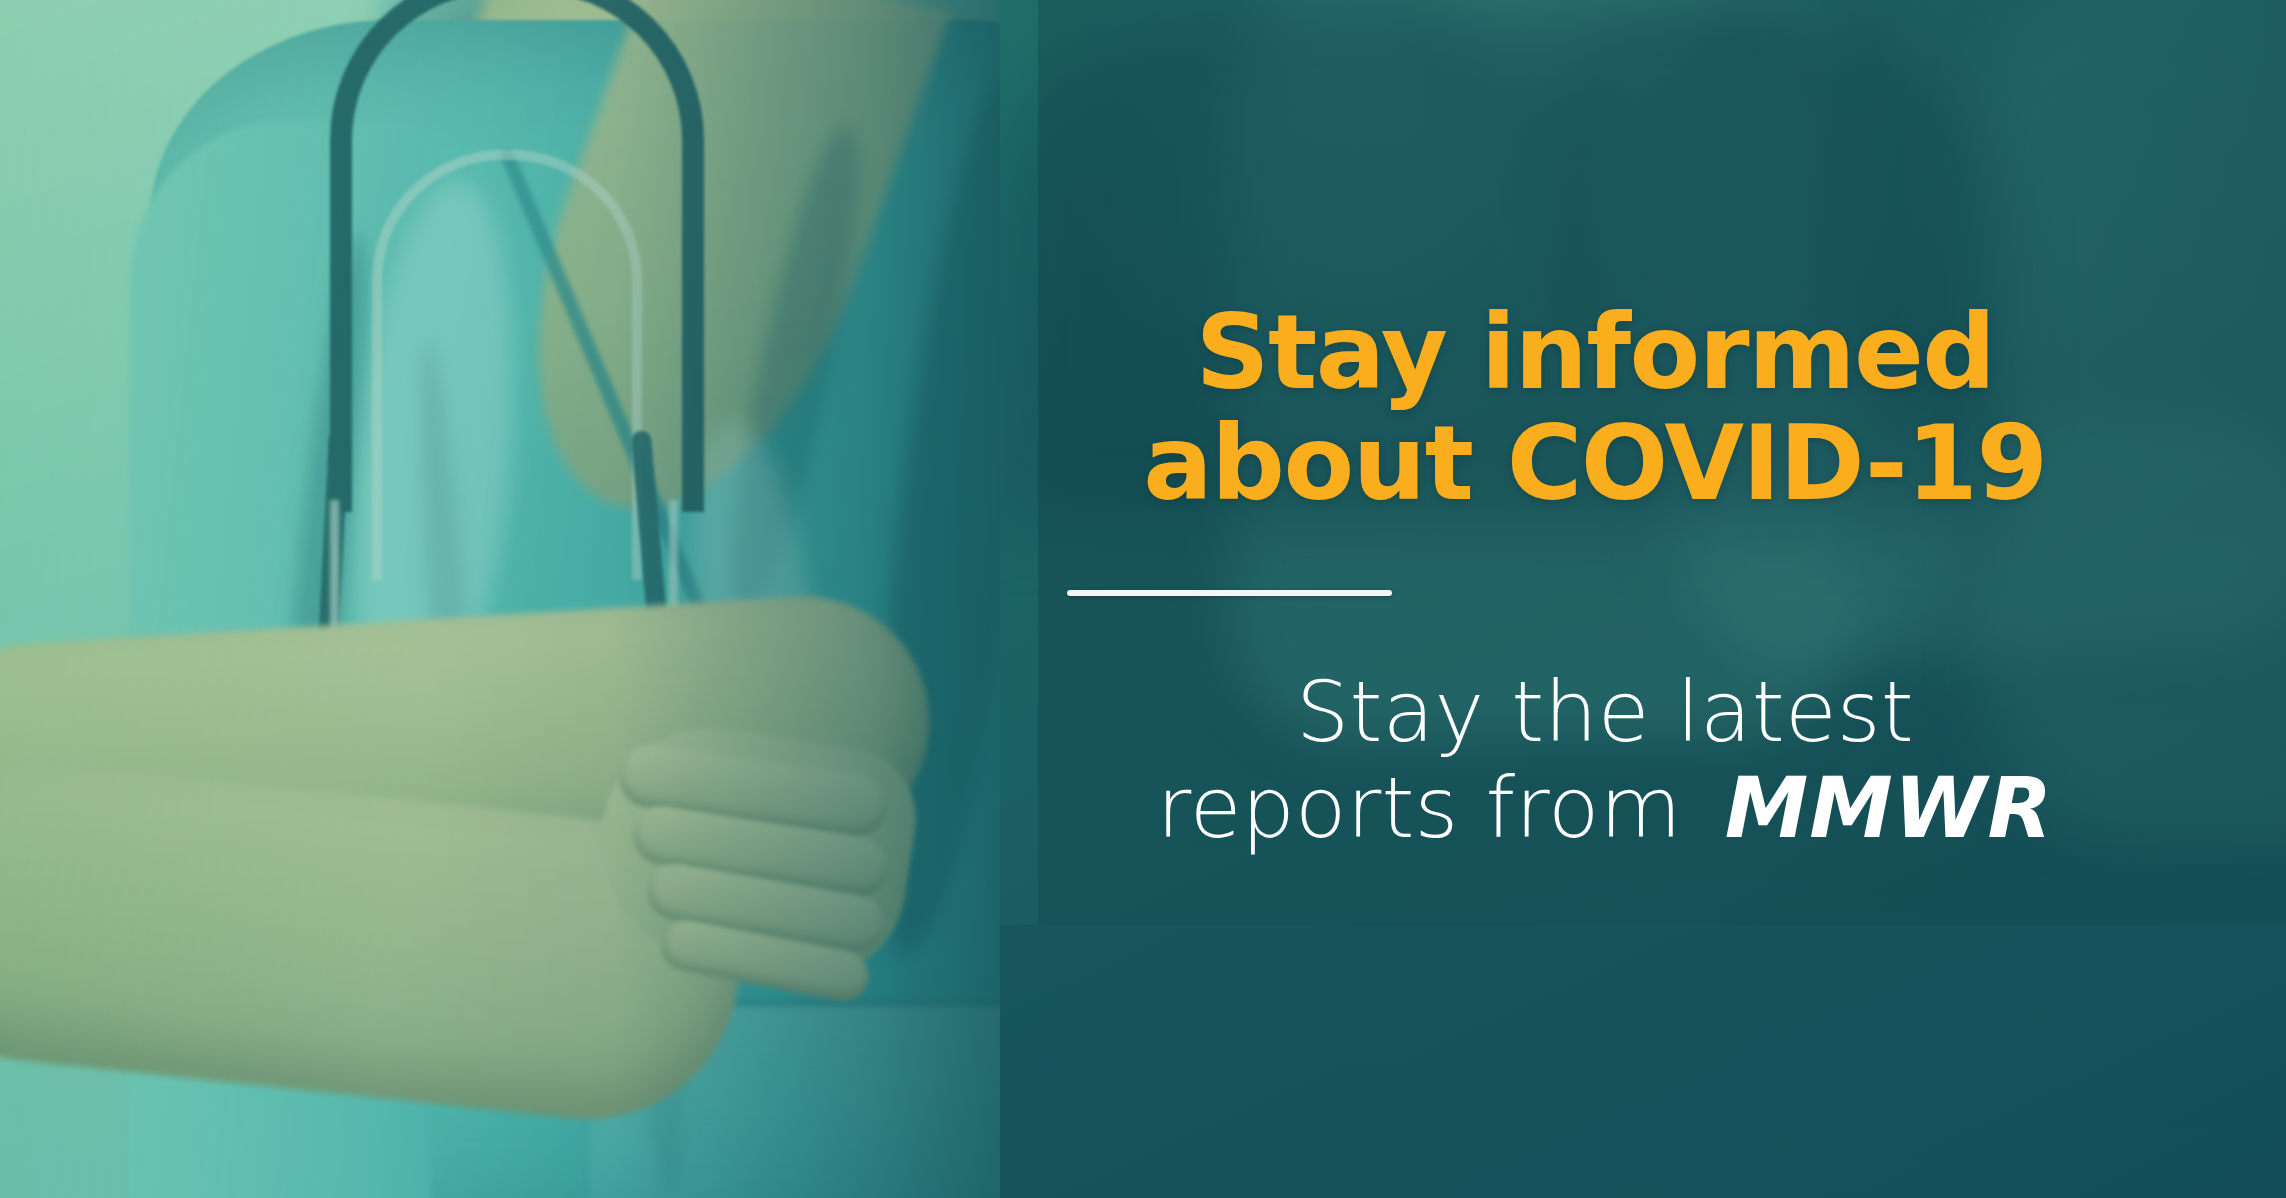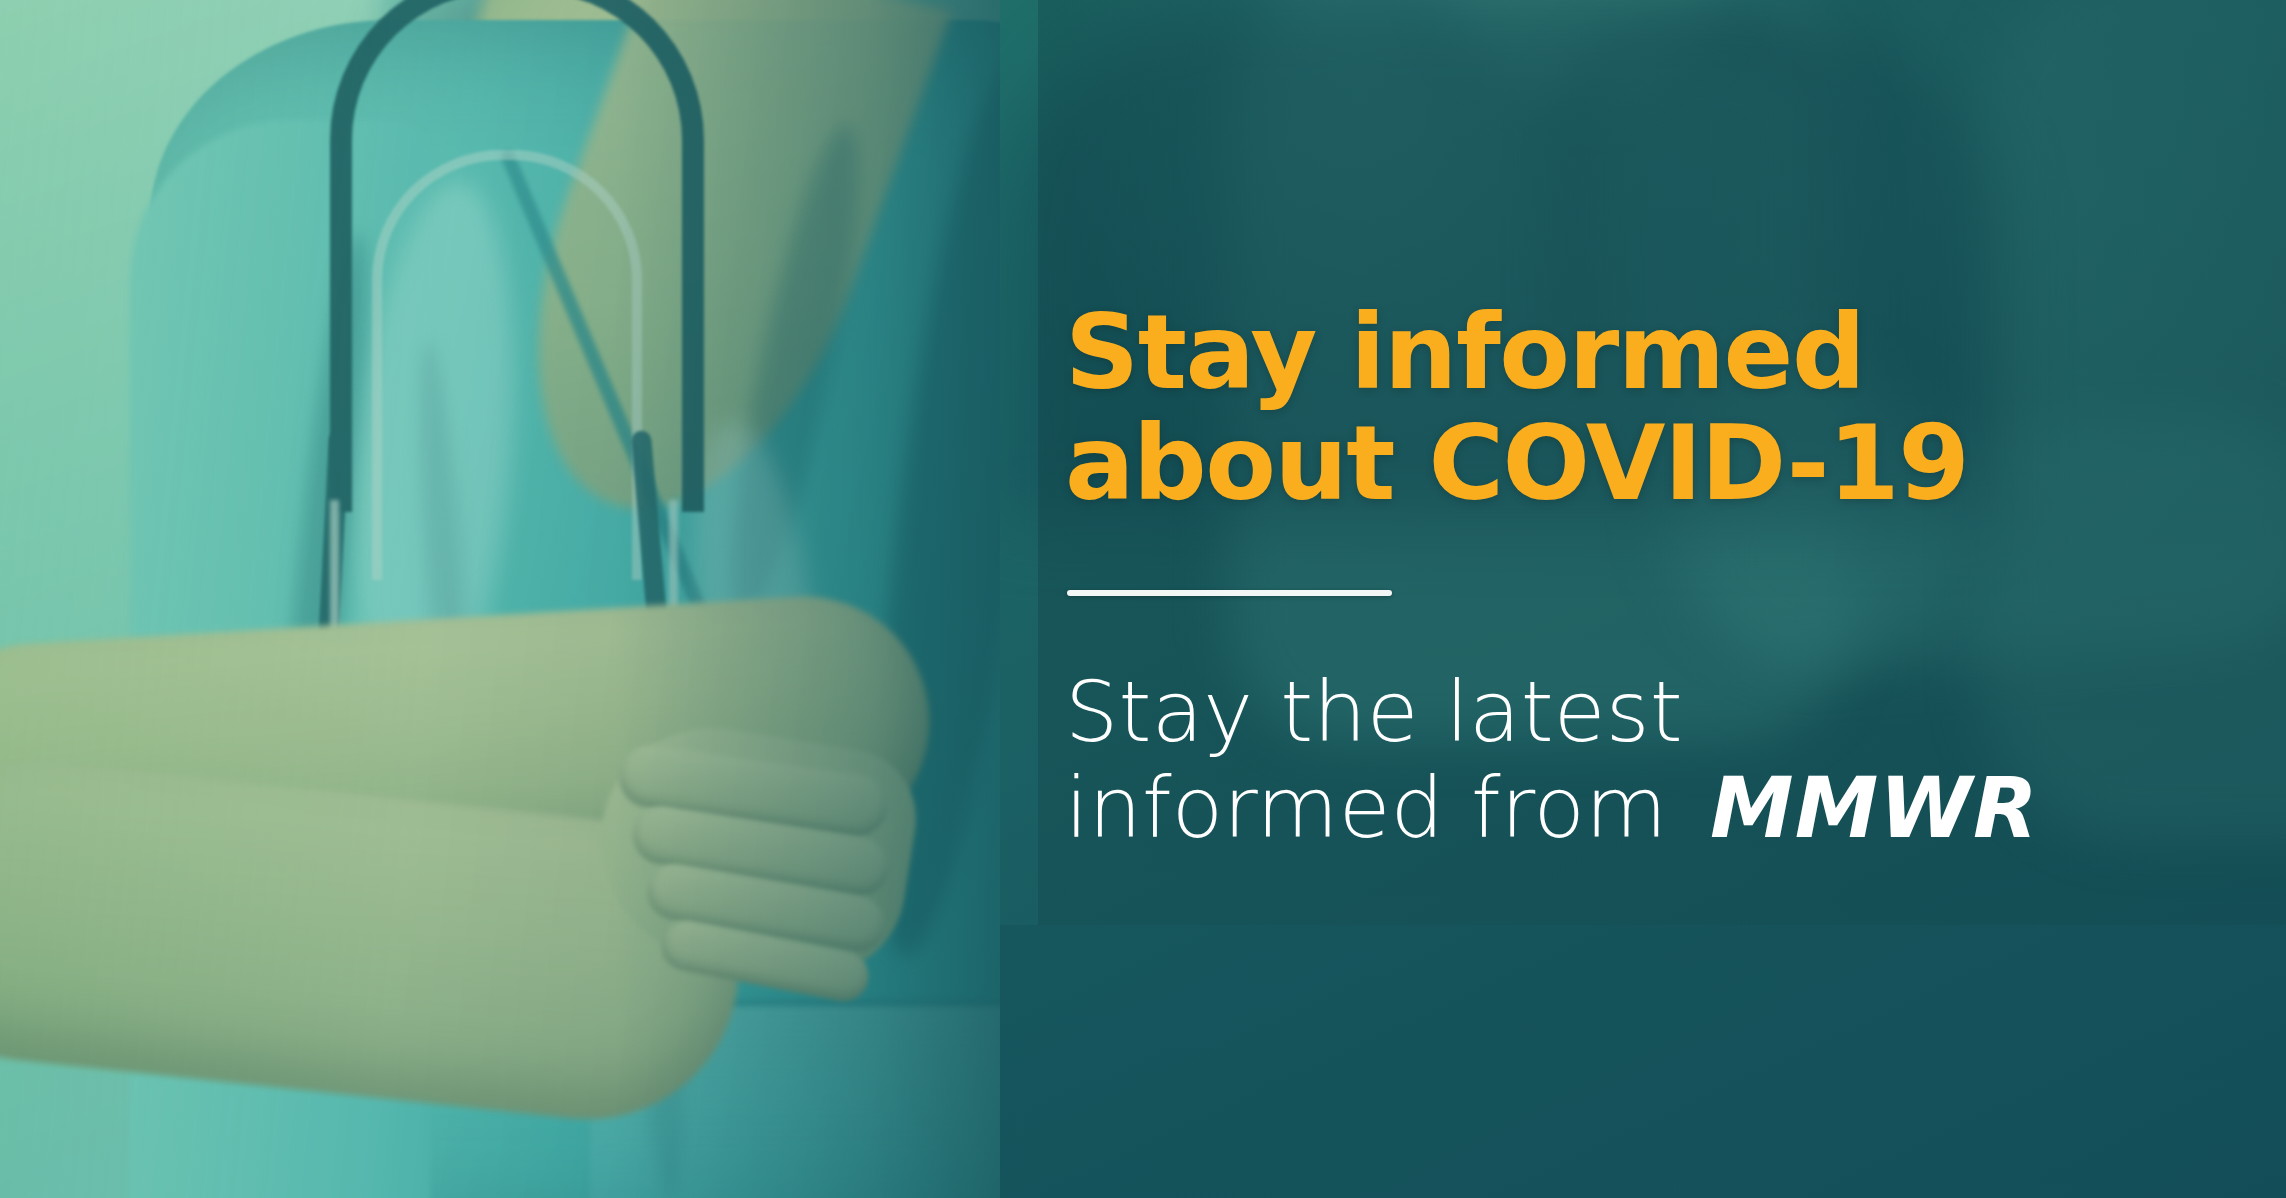--- a/index.html
+++ b/index.html
@@ -221,21 +221,21 @@
   .panel{
     position:absolute; left:1038px; top:0; width:1248px; height:925px;
     background:linear-gradient(180deg, rgba(14,58,64,.30) 0%, rgba(14,58,64,.34) 55%, rgba(14,58,64,.26) 100%);
   }
   .panel-bottom{
     position:absolute; left:1000px; top:925px; width:1286px; height:273px;
     background:linear-gradient(180deg, rgba(17,74,84,.34) 0%, rgba(17,76,86,.40) 100%);
   }
 
   
-  .content{position:absolute; left:1065px; top:0; width:1100px; height:1198px;}
+  .content{position:absolute; left:1065px; top:0; width:1100px; height:1198px;text-align:center;}
 
   .headline{
     position:absolute; top:228px; left:0; width:1060px;
     color:#FAAE1E;
     font-family:"DejaVu Sans", sans-serif;
     font-weight:700;
     font-size:103px;
     line-height:1.08;
     letter-spacing:-1.5px;
     white-space:pre-line;
@@ -338,18 +338,18 @@
 
   <div class="content">
 
     <h1 class="headline">Stay informed
 about COVID-19</h1>
 
     <div class="rule"></div>
 
     <div class="subhead">
       <span class="line">Stay the latest</span>
-      <span class="line"><span>informed from </span><span class="brand">MMWR</span></span>
+      <span class="line"><span>reports from </span><span class="brand">MMWR</span></span>
     </div>
 
   </div>
 
 </div>
 
 </body></html>

